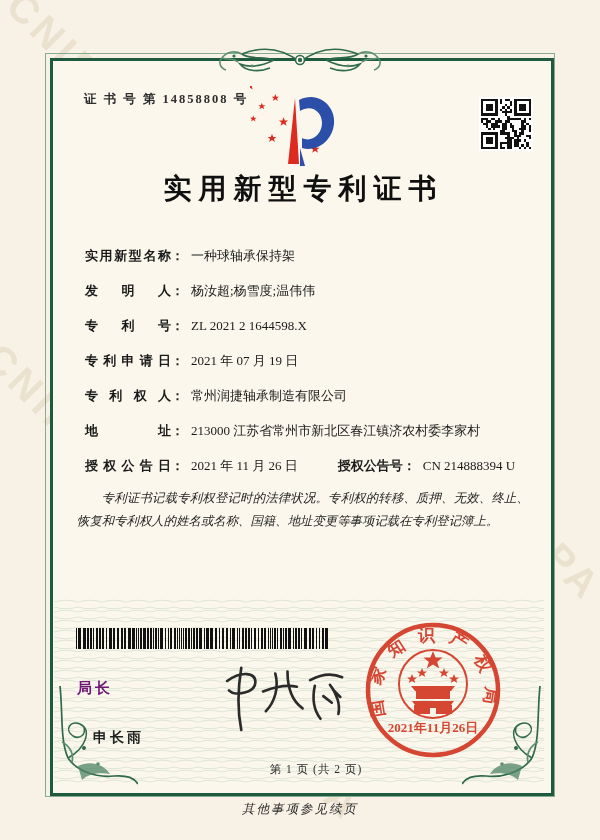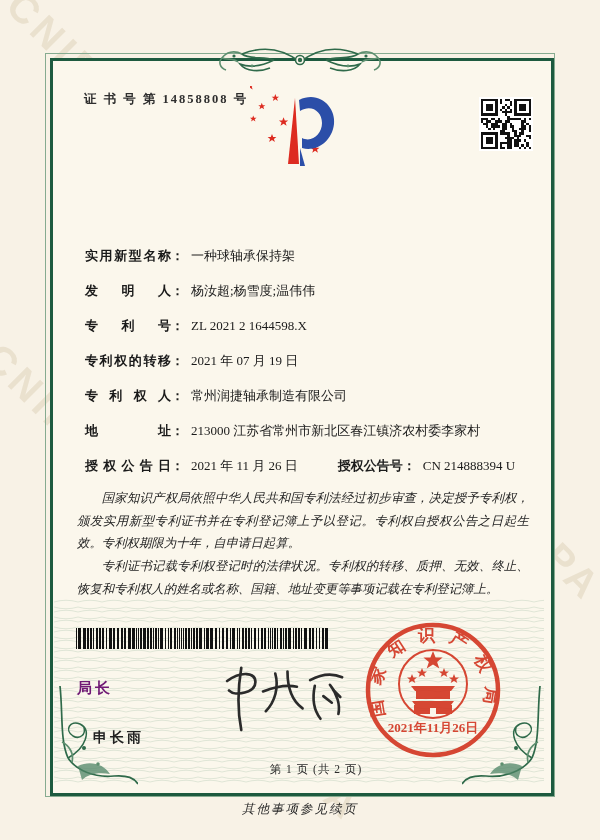--- a/index.html
+++ b/index.html
@@ -273,47 +273,47 @@
       <rect x="1" y="1" width="5" height="5" fill="#fff"></rect>
       <rect x="2" y="2" width="3" height="3" fill="#111"></rect>
       <rect x="14" y="0" width="7" height="7" fill="#111"></rect>
       <rect x="15" y="1" width="5" height="5" fill="#fff"></rect>
       <rect x="16" y="2" width="3" height="3" fill="#111"></rect>
       <rect x="0" y="14" width="7" height="7" fill="#111"></rect>
       <rect x="1" y="15" width="5" height="5" fill="#fff"></rect>
       <rect x="2" y="16" width="3" height="3" fill="#111"></rect>
     </svg>
 
+  <div class="title">实用新型专利证书</div>
 
   <div class="fields">
     <div class="frow">
       <span class="flabel">实用新型名称</span><span class="fcolon">：</span><span class="fvalue">一种球轴承保持架</span>
     </div>
     <div class="frow">
       <span class="flabel">发明人</span><span class="fcolon">：</span><span class="fvalue">杨汝超;杨雪度;温伟伟</span>
     </div>
     <div class="frow">
       <span class="flabel">专利号</span><span class="fcolon">：</span><span class="fvalue">ZL 2021 2 1644598.X</span>
     </div>
     <div class="frow">
-      <span class="flabel">专利权的转移</span><span class="fcolon">：</span><span class="fvalue">2021 年 07 月 19 日</span>
+      <span class="flabel">专利申请日</span><span class="fcolon">：</span><span class="fvalue">2021 年 07 月 19 日</span>
     </div>
     <div class="frow">
       <span class="flabel">专利权人</span><span class="fcolon">：</span><span class="fvalue">常州润捷轴承制造有限公司</span>
     </div>
     <div class="frow">
       <span class="flabel">地址</span><span class="fcolon">：</span><span class="fvalue">213000 江苏省常州市新北区春江镇济农村委李家村</span>
     </div>
     <div class="frow">
       <span class="flabel">授权公告日</span><span class="fcolon">：</span><span class="fvalue">2021 年 11 月 26 日</span><span class="pair2"><span class="flabel2">授权公告号</span><span class="fcolon">：</span><span class="fvalue">CN 214888394 U</span></span>
     </div>
   </div>
 
   <div class="paras">
-    <p>国家知识产权局依照中华人民共和国专利法经过初步审查，决定授予专利权，颁发实用新型专利证书并在专利登记簿上予以登记。专利权自授权公告之日起生效。专利权期限为十年，自申请日起算。</p>
     <p>专利证书记载专利权登记时的法律状况。专利权的转移、质押、无效、终止、恢复和专利权人的姓名或名称、国籍、地址变更等事项记载在专利登记簿上。</p>
   </div>
 
   <svg class="barcode" id="barcode" viewBox="0 0 254 21" preserveAspectRatio="none">
       <rect x="0" y="0" width="1" height="21" fill="#111"></rect>
       <rect x="2" y="0" width="3" height="21" fill="#111"></rect>
       <rect x="7" y="0" width="3" height="21" fill="#111"></rect>
       <rect x="11" y="0" width="2" height="21" fill="#111"></rect>
       <rect x="14" y="0" width="2" height="21" fill="#111"></rect>
       <rect x="17" y="0" width="1" height="21" fill="#111"></rect>

